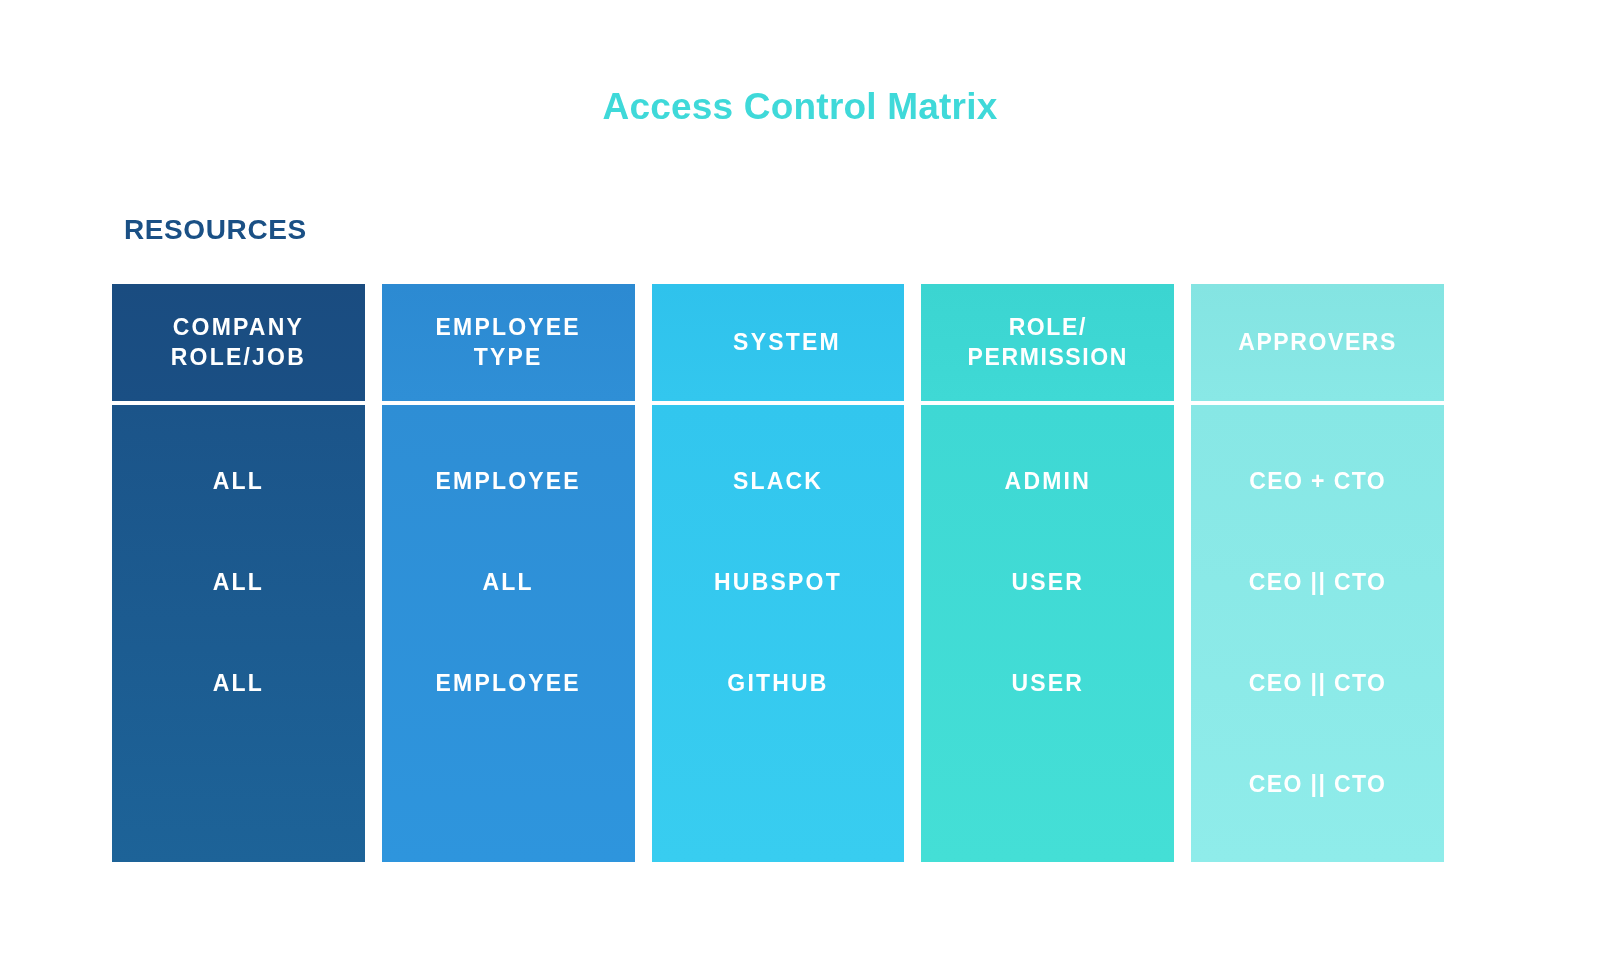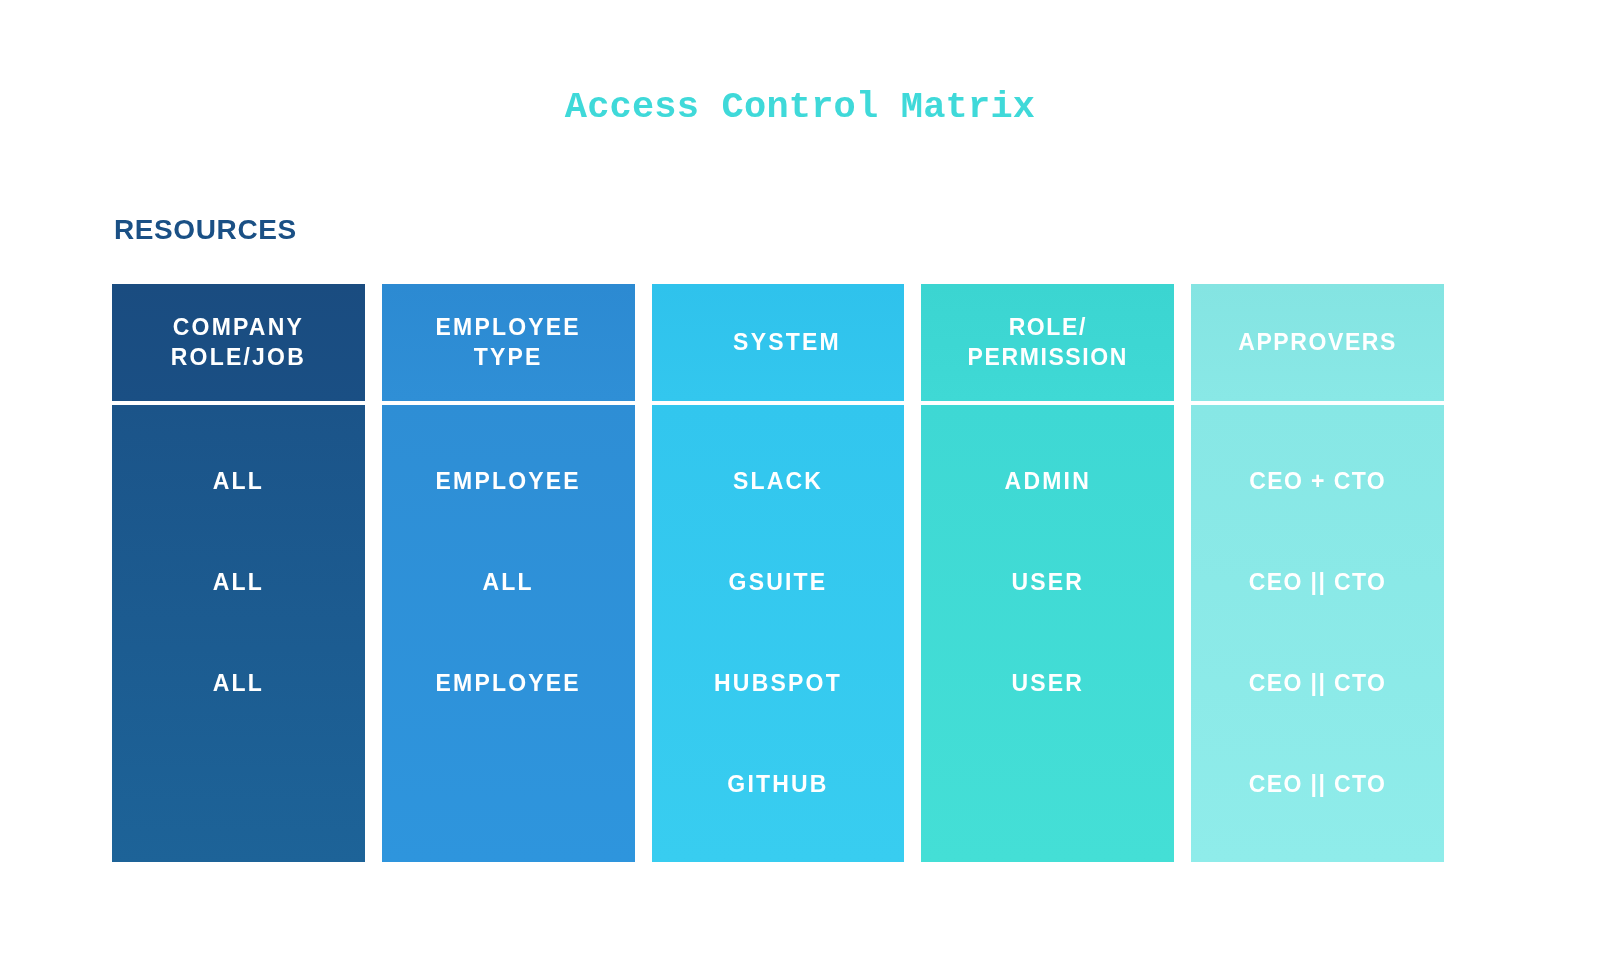--- a/index.html
+++ b/index.html
@@ -26,27 +26,26 @@
   .chart-title {
     position: absolute;
     left: 0;
     top: 86px;
     width: 1600px;
     text-align: center;
     font-size: 37px;
     font-weight: bold;
     letter-spacing: 0.2px;
     color: #3fd9d9;
-    font-family: Liberation Mono, monospace;
   }
 
   
   .section-label {
     position: absolute;
-    left: 114px;
+    left: 124px;
     top: 214px;
     font-size: 28px;
     font-weight: bold;
     letter-spacing: 0.6px;
     color: #1a5085;
   }
 
   
   .matrix {
     position: absolute;
@@ -169,21 +168,20 @@
       </div>
     </div>
 
     <div class="column c2">
       <div class="col-header">
         <span>SYSTEM</span>
       </div>
       <div class="col-divider"></div>
       <div class="col-body">
         <div class="cell">SLACK</div>
-        <div class="cell">GSUITE</div>
         <div class="cell">HUBSPOT</div>
         <div class="cell">GITHUB</div>
       </div>
     </div>
 
     <div class="column c3">
       <div class="col-header tight">
         <span>
           <span>ROLE/</span><br>
           <span>PERMISSION</span>

